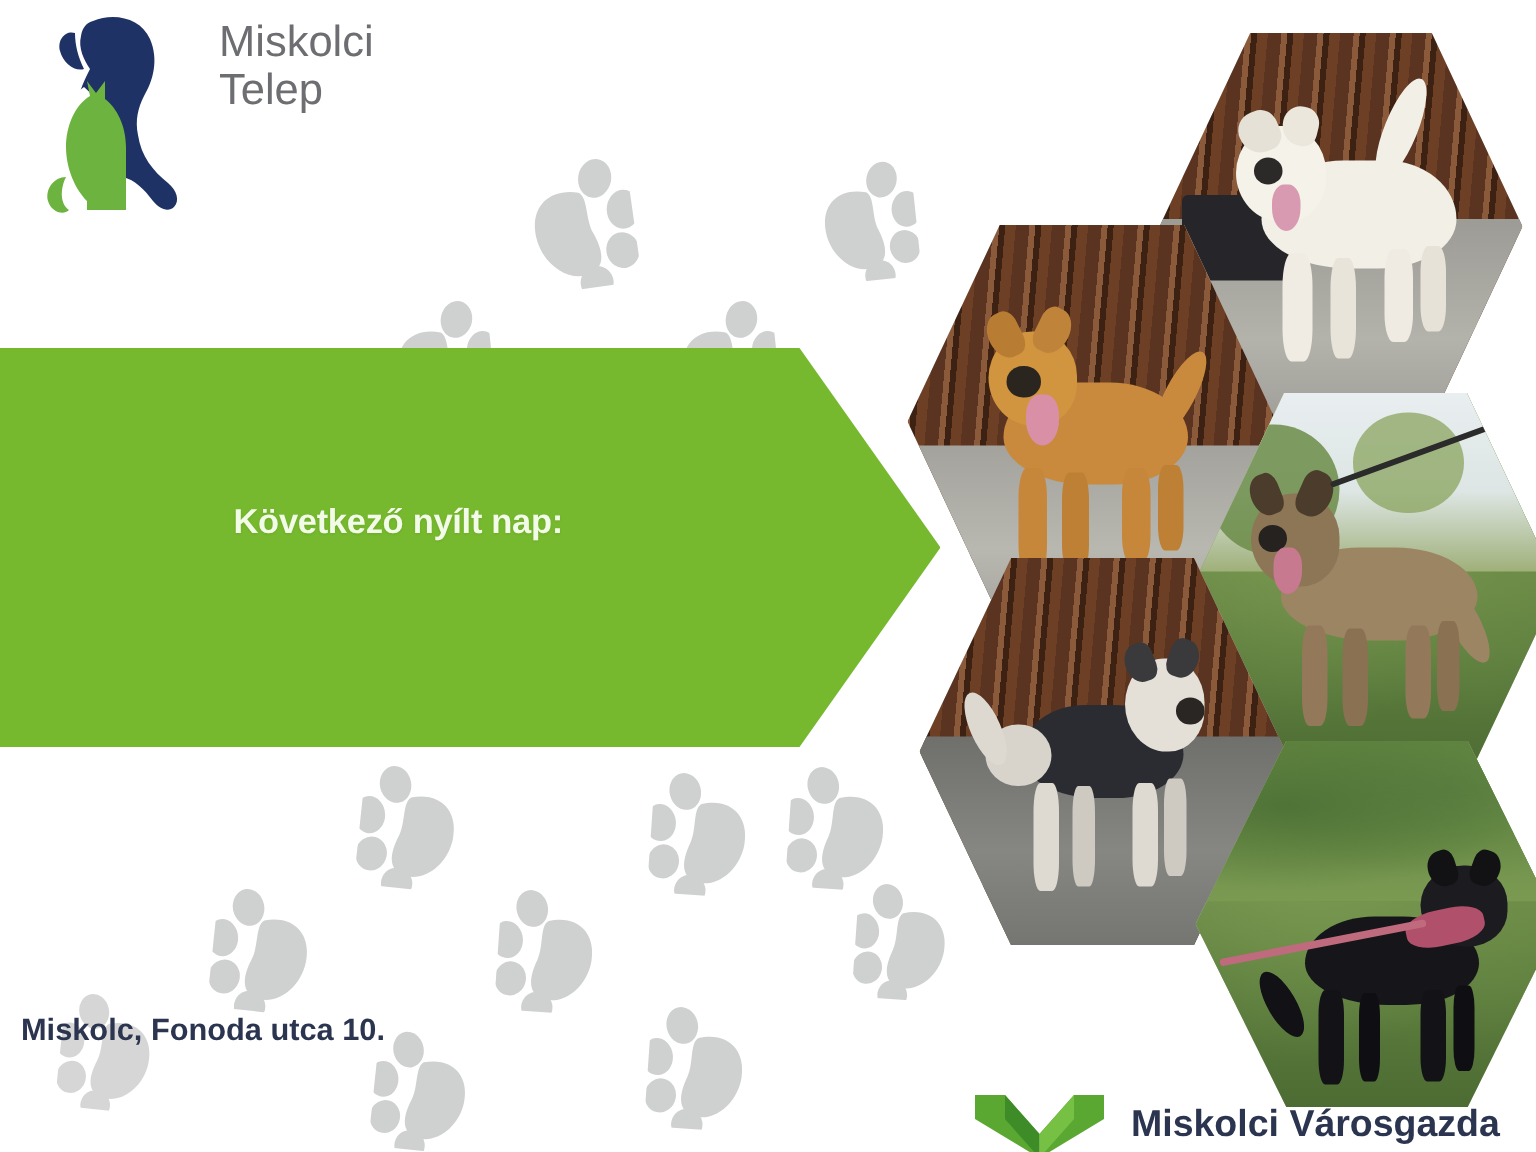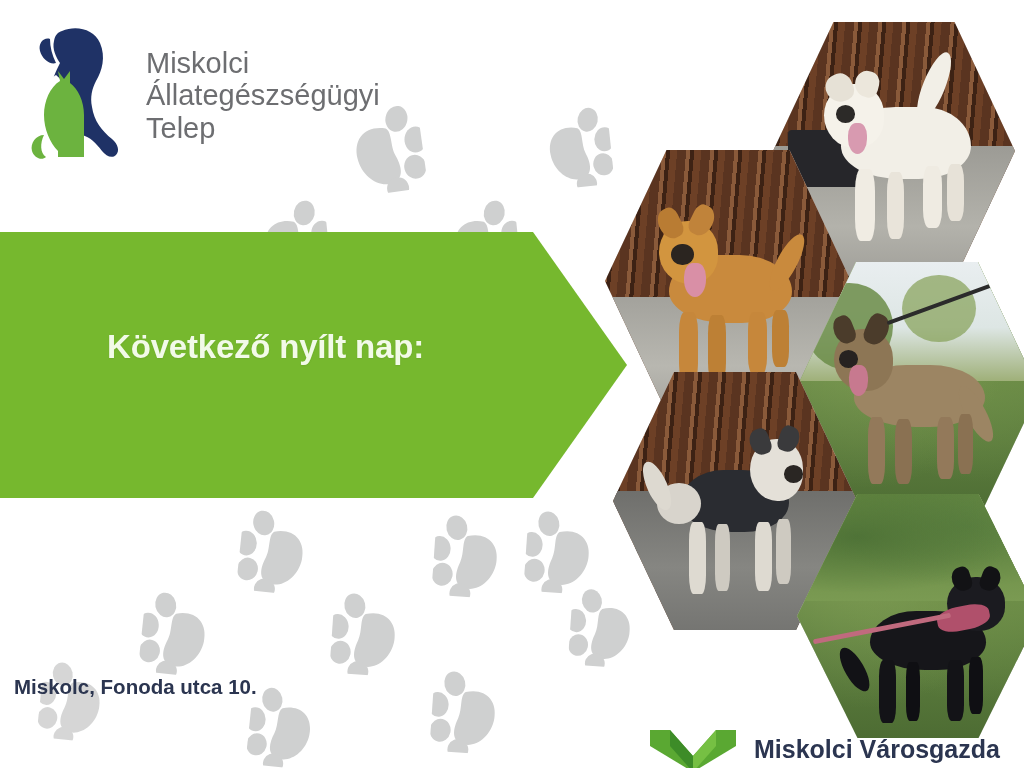--- a/index.html
+++ b/index.html
@@ -43,25 +43,25 @@
     position:absolute;left:0;top:232px;width:627px;height:266px;z-index:3;
     background:#76b82e;
     clip-path:polygon(0 0, 533px 0, 627px 133px, 533px 266px, 0 266px);
     display:flex;flex-direction:column;justify-content:center;
     box-sizing:border-box;padding:0 96px 0 0;
   }
   .banner-line{
     color:#f2fae8;text-align:center;font-weight:bold;letter-spacing:-0.2px;
     text-shadow:0 1px 2px rgba(0,0,0,.07);
   }
-  .banner-line.l1{font-size:33px;margin:0 0 36px 0;text-align:center;}
+  .banner-line.l1{font-size:23px;margin:0 0 36px 0;text-align:center;}
   .banner-line.l2{font-size:31px;margin:0;}
 
   
-  .brand{position:absolute;left:22px;top:20px;width:420px;height:145px;z-index:4;display:flex;align-items:center;}
+  .brand{position:absolute;left:22px;top:6px;width:420px;height:145px;z-index:4;display:flex;align-items:flex-start;}
   .brand-mark{width:110px;height:140px;flex:0 0 110px;}
   .brand-text{margin-left:14px;padding-top:6px;color:#6d6e71;font-size:29px;line-height:1.12;font-weight:400;}
   .brand-text div{white-space:nowrap;}
 
   
   .contact{position:absolute;left:14px;top:672px;z-index:4;color:#2b3550;font-weight:bold;font-size:20.5px;line-height:1.42;}
   .contact div{white-space:nowrap;}
 
   
   .vg-logo{position:absolute;left:650px;top:726px;z-index:4;display:flex;align-items:center;}
@@ -348,21 +348,20 @@
           <path d="M38 58 C28 64 22 78 22 92 C22 106 28 120 36 128
                    L36 134 L62 134 L62 92
                    C62 78 56 66 48 60 L48 48 L42 56 L36 48 Z"></path>
           <path d="M22 112 C14 112 8 120 10 128 C12 135 20 138 24 134
                    C18 130 18 120 22 112 Z"></path>
         </g>
       </svg>
     </div>
     <div class="brand-text">
       <div>Miskolci</div>
-      <div>Állategészségügyi</div>
       <div>Telep</div>
     </div>
   </div>
 
   <div class="contact">
     <div>Miskolc, Fonoda utca 10.</div>
   </div>
 
   <div class="vg-logo">
     <div class="vg-mark">

